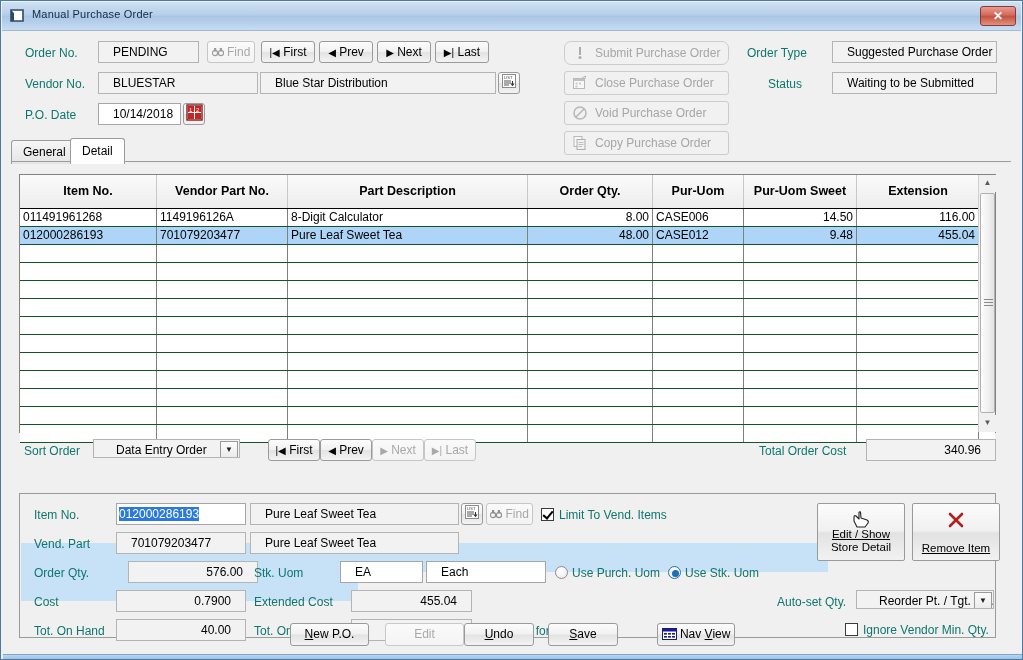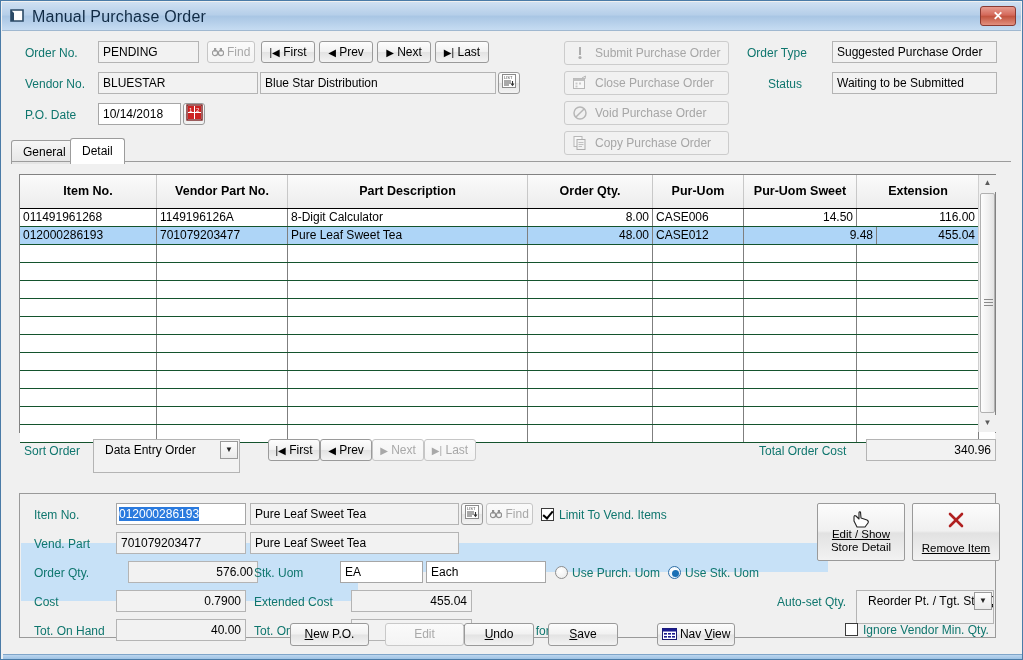--- a/index.html
+++ b/index.html
@@ -26,21 +26,21 @@
     width: 1019px; height: 29px;
     background: linear-gradient(to bottom, #cfe0f2 0%, #b6cfe9 45%, #a9c6e4 52%, #c6dcf2 100%);
     border-bottom: 1px solid #a0b8d0;
   }
   #titlebar-icon {
     position: absolute; left: 8px; top: 7px;
     width: 15px; height: 14px;
   }
   #titlebar-text {
     position: absolute; left: 30px; top: 6px;
-    font-size: 16px;
+    font-size: 11px;
     color: #102a44;
     letter-spacing: .2px;
   }
   #close-btn {
     position: absolute; right: 5px; top: 4px;
     width: 36px; height: 20px;
     border-radius: 3px;
     border: 1px solid #8a3a32;
     background: linear-gradient(to bottom,#e79c90 0%, #d4695a 45%, #c2543f 52%, #e2907f 100%);
     color: #fff;
@@ -60,21 +60,21 @@
   .lbl { position: absolute; font-size: 12px; color: #0f766e; white-space: nowrap; }
 
   
   .tf {
     position: absolute;
     border: 1px solid #b4b4b4;
     background: #f2f2f2;
     font-family: "Liberation Sans", sans-serif;
     font-size: 12px;
     color: #000;
-    padding: 0 4px;
+    padding: 0 14px;
     line-height: 20px;
     height: 22px;
     white-space: nowrap;
     overflow: hidden;
   }
   .tf.white { background: #ffffff; border: 1px solid #a6a6a6; }
   .tf.num { text-align: right; }
 
   
   .btn {
@@ -207,26 +207,26 @@
     position: absolute; left: 3px; top: 105px;
     width: 9px; height: 7px;
   }
   #gscroll .sb-grip i {
     display: block; height: 1px; background: #8a8a8a; margin-bottom: 2px;
   }
 
   
   .combo {
     position: absolute;
-    height: 34px;
+    height: 19px;
     border: 1px solid #b4b4b4;
     background: #f2f2f2;
     font-size: 12px;
     line-height: 20px;
-    padding-left: 11px;
+    padding-left: 22px;
     cursor: pointer;
     white-space: nowrap;
     overflow: hidden;
   }
   .combo .arrowbox {
     position: absolute; right: 1px; top: 1px;
     width: 18px; height: 18px;
     border: 1px solid #9a9a9a;
     background: linear-gradient(to bottom,#fdfdfd 0%, #eaeaea 100%);
     text-align: center;
@@ -402,21 +402,21 @@
           <rect x="2" y="2" width="6" height="6" fill="#cc2222"></rect>
           <rect x="9" y="2" width="6" height="6" fill="#cc2222"></rect>
           <rect x="2" y="9" width="6" height="6" fill="#cc2222"></rect>
           <rect x="9" y="9" width="6" height="6" fill="#cc2222"></rect>
           <text x="3" y="7.5" font-size="6" fill="#fff" font-family="sans-serif">1</text>
           <text x="10" y="7.5" font-size="6" fill="#fff" font-family="sans-serif">2</text>
         </svg>
       </span>
     </div>
 
-    <div class="actbtn" style="left:562px; top:10px;">
+    <div class="actbtn" style="left:562px; top:10px;border-radius:7px;">
       <span class="ico">
         <svg width="16" height="16" viewBox="0 0 16 16">
           <rect x="7" y="2" width="2" height="8" fill="#777"></rect>
           <circle cx="8" cy="12.5" r="1.6" fill="#777"></circle>
         </svg>
       </span>
       <span>Submit Purchase Order</span>
     </div>
     <div class="actbtn" style="left:562px; top:40px;">
       <span class="ico">
@@ -486,21 +486,21 @@
           <div class="gc r" style="left:724px; width:113px;">14.50</div>
           <div class="gc r" style="left:837px; width:122px;">116.00</div>
         </div>
 
         <div class="grow sel">
           <div class="gc" style="left:0px;   width:137px;">012000286193</div>
           <div class="gc" style="left:137px; width:131px;">701079203477</div>
           <div class="gc" style="left:268px; width:240px;">Pure Leaf Sweet Tea</div>
           <div class="gc r" style="left:508px; width:125px;">48.00</div>
           <div class="gc" style="left:633px; width:91px;">CASE012</div>
-          <div class="gc r" style="left:744px; width:113px;">9.48</div>
+          <div class="gc r" style="left:724px; width:113px;">9.48</div>
           <div class="gc r" style="left:837px; width:122px;">455.04</div>
         </div>
         <div id="empty-rows">
             <div class="grow">
               <div class="gc" style="left: 0px; width: 137px;"></div>
               <div class="gc" style="left: 137px; width: 131px;"></div>
               <div class="gc" style="left: 268px; width: 240px;"></div>
               <div class="gc" style="left: 508px; width: 125px;"></div>
               <div class="gc" style="left: 633px; width: 91px;"></div>
               <div class="gc" style="left: 724px; width: 113px;"></div>

